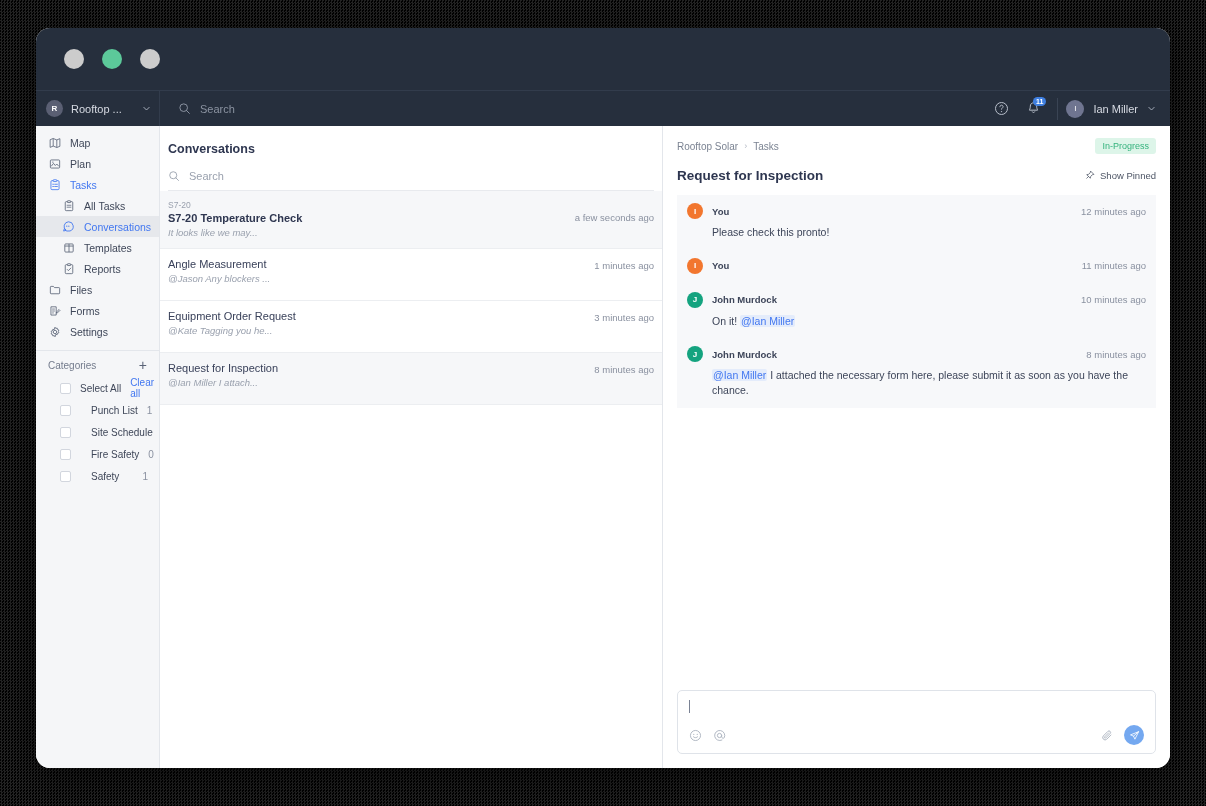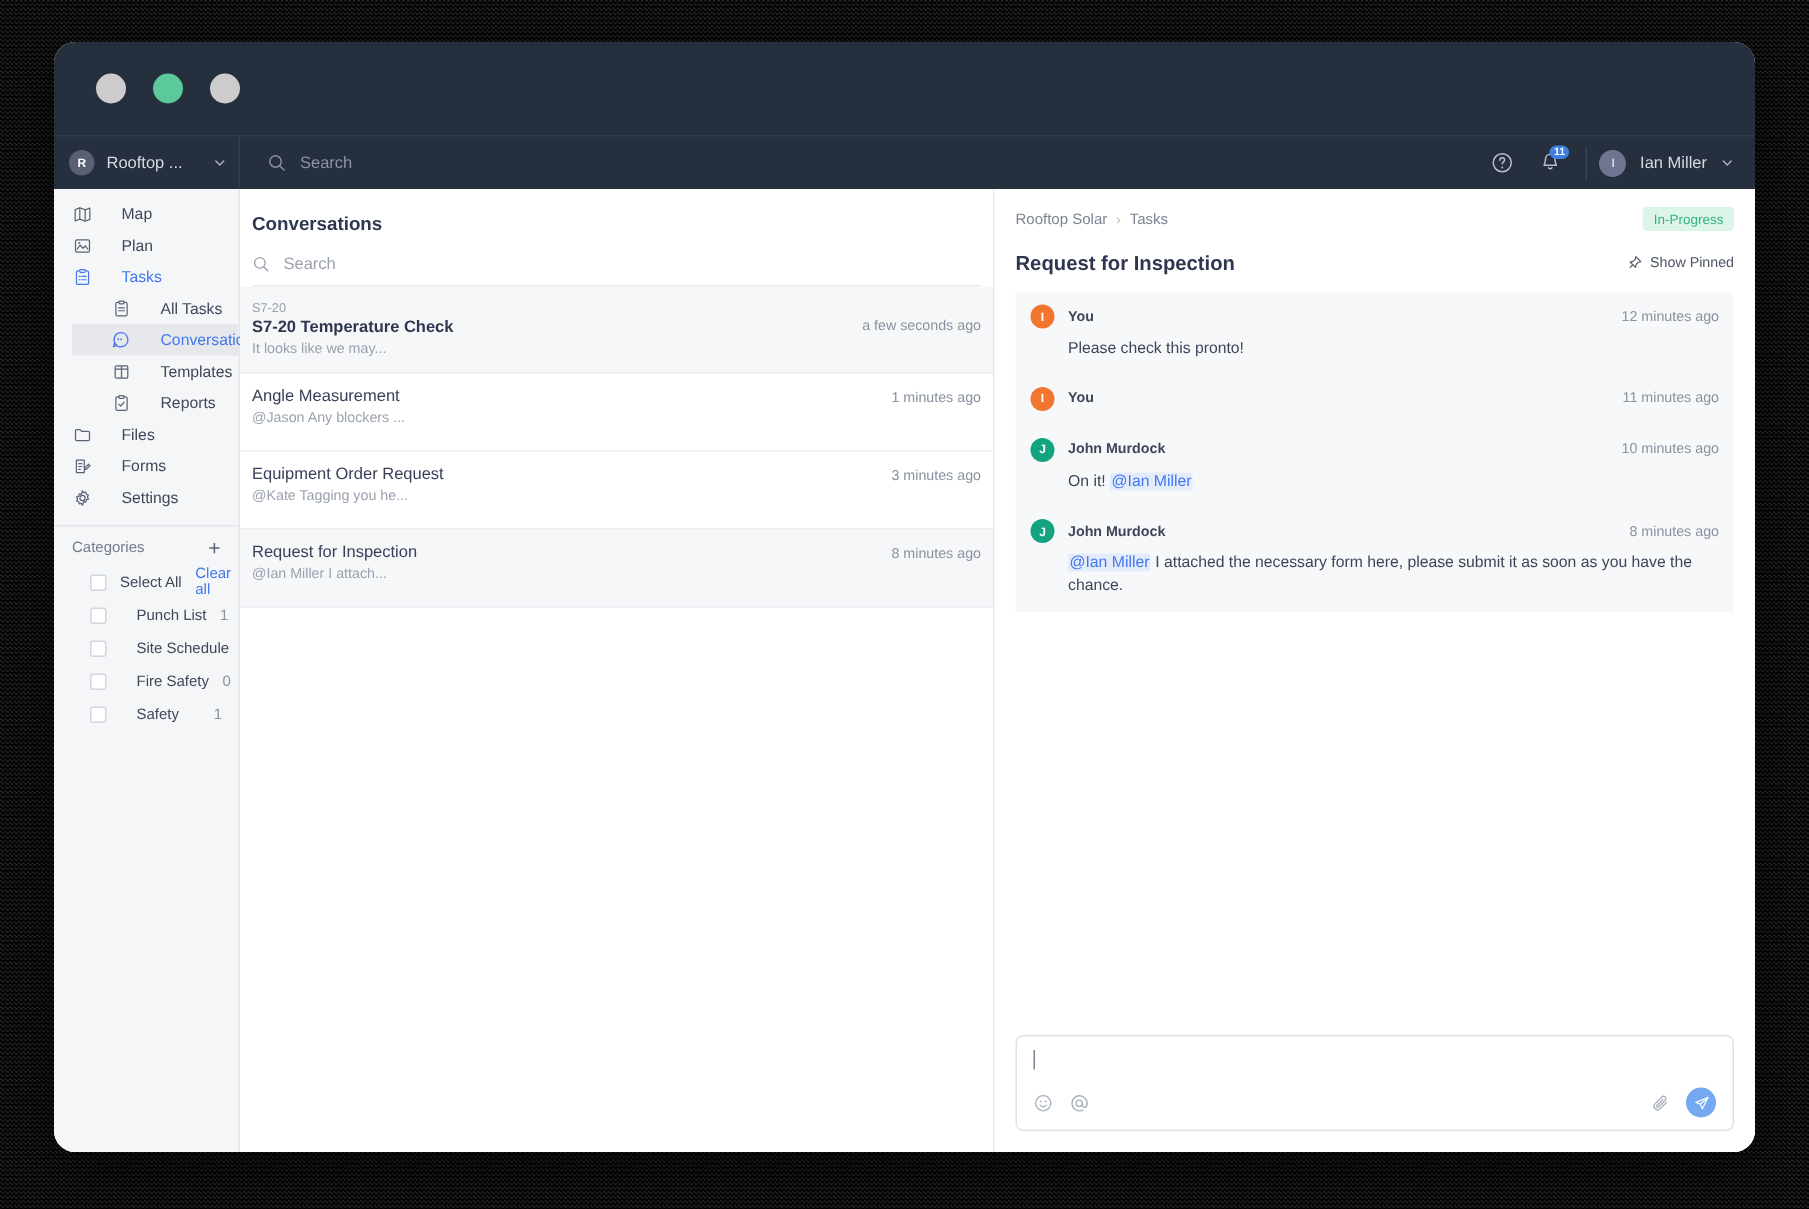--- a/index.html
+++ b/index.html
@@ -120,26 +120,26 @@
   
   .sidebar {
     width: 124px;
     background: #f5f6f8;
     border-right: 1px solid #e3e6eb;
     display: flex; flex-direction: column;
     padding-top: 6px;
     flex: 0 0 auto;
   }
   .nav-item {
-    display: flex; align-items: center; gap: 20px;
+    display: flex; align-items: center; gap: 9px;
     height: 21px; padding-left: 12px;
     font-size: 10.5px; color: #3f4759;
     cursor: pointer;
   }
-  .nav-item.sub { padding-left: 26px; margin-left: 12px; }
+  .nav-item.sub { padding-left: 26px; }
   .nav-item.active { color: #4277f0; }
   .nav-item.selected { background: #e6e8ec; color: #4277f0; }
   .nav-icon { width: 13px; height: 13px; flex: 0 0 auto; display: flex; align-items: center; justify-content: center; }
   .nav-label { white-space: nowrap; }
 
   .cat-sep { height: 1px; background: #e3e6eb; margin: 8px 0 0 0; }
   .cat-head {
     display: flex; align-items: center; justify-content: space-between;
     padding: 7px 12px 5px 12px;
     font-size: 10px; color: #737b8c;
@@ -186,21 +186,21 @@
     border-bottom: 1px solid #eceef1;
     display: flex; align-items: flex-start;
     cursor: pointer;
     min-height: 52px;
   }
   .conv-item.active { background: #f6f7f9; }
   .conv-main { flex: 1; min-width: 0; }
   .conv-tag { font-size: 8.5px; color: #9aa1ae; margin-bottom: 2px; }
   .conv-name { font-size: 11px; color: #2e3650; font-weight: bold; margin-bottom: 3px; }
   .conv-item:not(.active) .conv-name { font-weight: normal; color: #39415a; }
-  .conv-prev { font-size: 9.5px; color: #9aa1ae; }
+  .conv-prev { font-size: 9.5px; color: #9aa1ae; font-style: italic; }
   .conv-time { font-size: 9.5px; color: #8a91a0; white-space: nowrap; padding-top: 2px; }
   .conv-item.active .conv-time { padding-top: 12px; }
 
   
   .detail {
     flex: 1; background: #ffffff;
     display: flex; flex-direction: column; min-width: 0;
   }
   .detail-head { padding: 12px 14px 0 14px; }
   .bc-row { display: flex; align-items: center; justify-content: space-between; }

